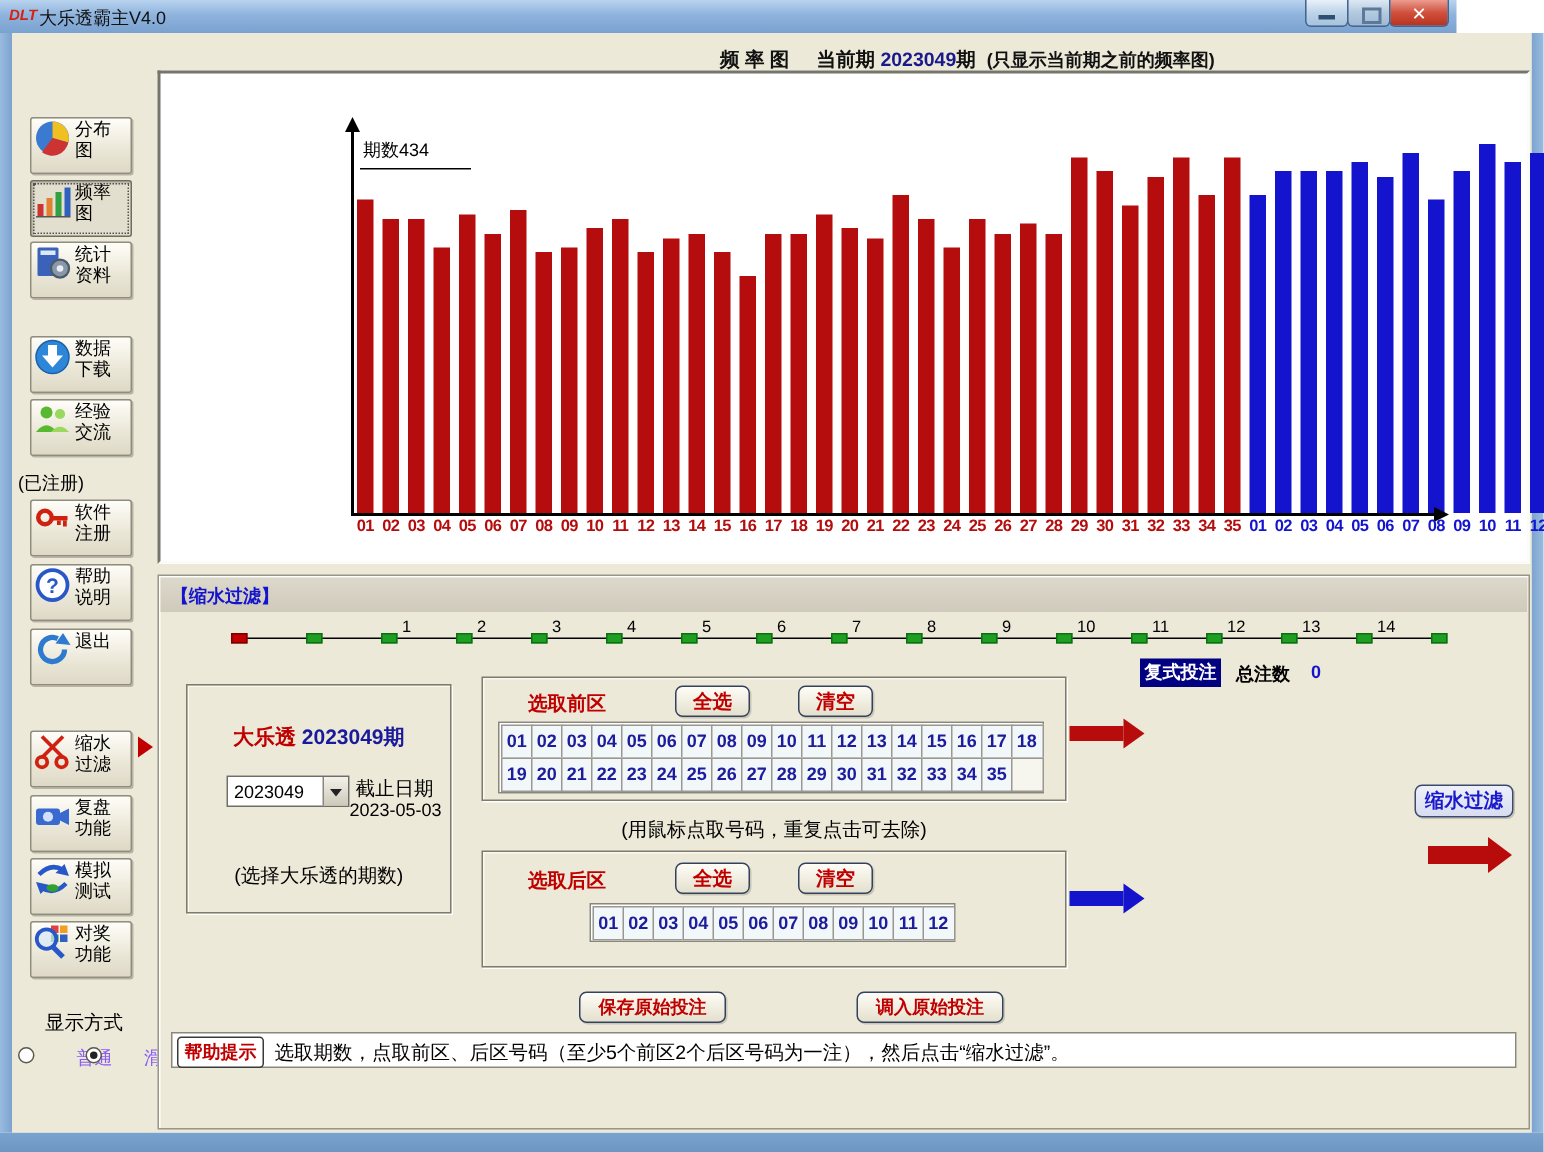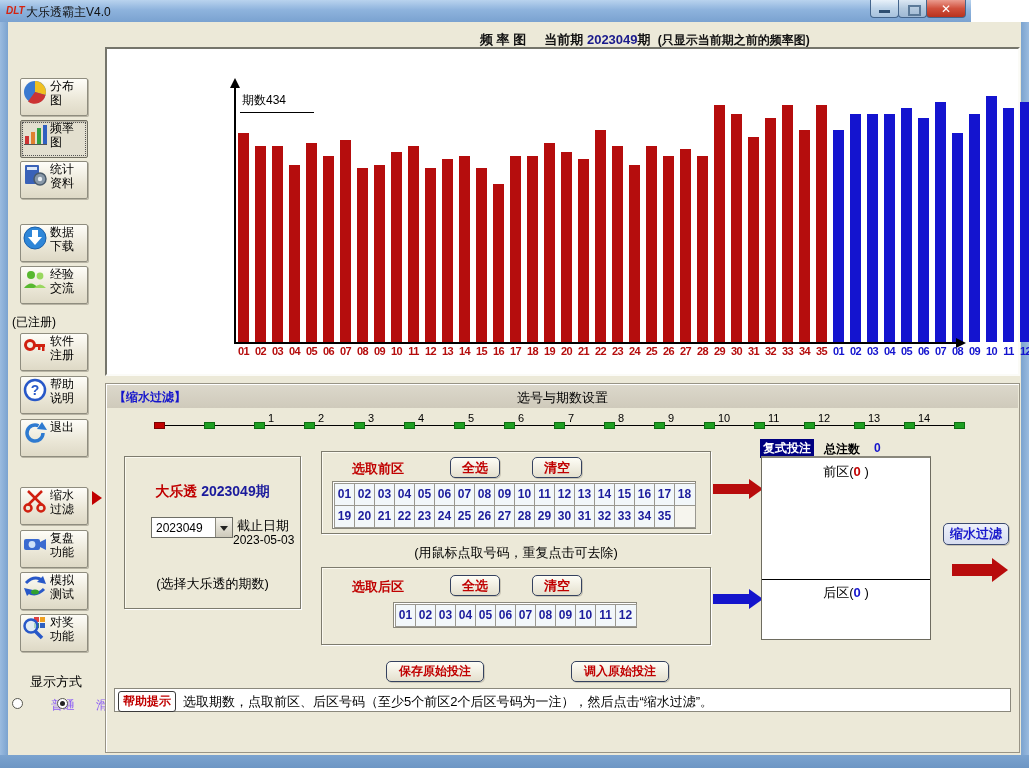--- a/index.html
+++ b/index.html
@@ -343,21 +343,20 @@
   <span class="lbl">对奖功能</span>
 </div>
 <div id="display-mode-label" class="abs">显示方式</div>
 <div class="abs radio" style="left:12px;top:698px"></div>
 <div class="abs radio-lbl" style="left:26px;top:697px">普通</div>
 <div class="abs radio sel" style="left:57px;top:698px"></div>
 <div class="abs radio-lbl" style="left:71px;top:697px">滑动</div>
 
 <div id="filter-panel" class="abs">
   <div id="fp-header" class="abs">
-    <div id="fp-title" class="abs">选号与期数设置</div>
     <div id="fp-tag" class="abs">【缩水过滤】</div>
   </div>
   <div id="period-slider" class="abs">
     <div id="slider-line" class="abs"></div>
   <div class="mark red" style="left: 48px;"></div>
       <div class="mark" style="left: 98px;"></div>
       <div class="mark" style="left: 148px;"></div>
       <div class="marklab" style="left: 162px;">1</div>
       <div class="mark" style="left: 198px;"></div>
       <div class="marklab" style="left: 212px;">2</div>
@@ -467,29 +466,20 @@
   </div>
 
   <div class="harrow-body" style="left:607px;top:100px;width:36px;background:#b80c0c"></div>
   <div class="harrow-head" style="left:643px;top:95px;border-left:14px solid #b80c0c"></div>
   <div class="harrow-body" style="left:607px;top:210px;width:36px;background:#1414cc"></div>
   <div class="harrow-head" style="left:643px;top:205px;border-left:14px solid #1414cc"></div>
 
   <div id="bet-mode" class="abs">复式投注</div>
   <div id="bet-total-l" class="abs">总注数</div>
   <div id="bet-total-v" class="abs">0</div>
-  <div id="bet-box" class="abs">
-    <div class="bet-line" style="top:5px">
-      <span>前区(</span><span class="cnt-red">0</span><span> )</span>
-    </div>
-    <div id="bet-divider" class="abs"></div>
-    <div class="bet-line" style="top:126px">
-      <span>后区(</span><span class="cnt-blue">0</span><span> )</span>
-    </div>
-  </div>
   <div id="shrink-btn" class="abs">缩水过滤</div>
   <div id="big-arrow-body" class="abs"></div>
   <div id="big-arrow-head" class="abs"></div>
 
   <div class="action-btn" style="left:280px">保存原始投注</div>
   <div class="action-btn" style="left:465px">调入原始投注</div>
 
   <div id="help-bar" class="abs">
     <span id="help-chip" class="abs">帮助提示</span>
     <span id="help-text" class="abs">选取期数，点取前区、后区号码（至少5个前区2个后区号码为一注），然后点击“缩水过滤”。</span>

